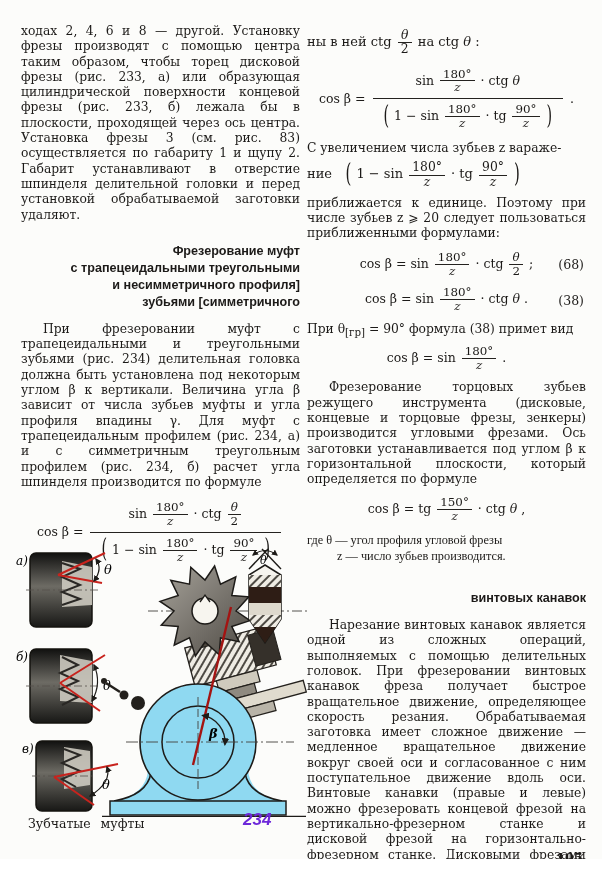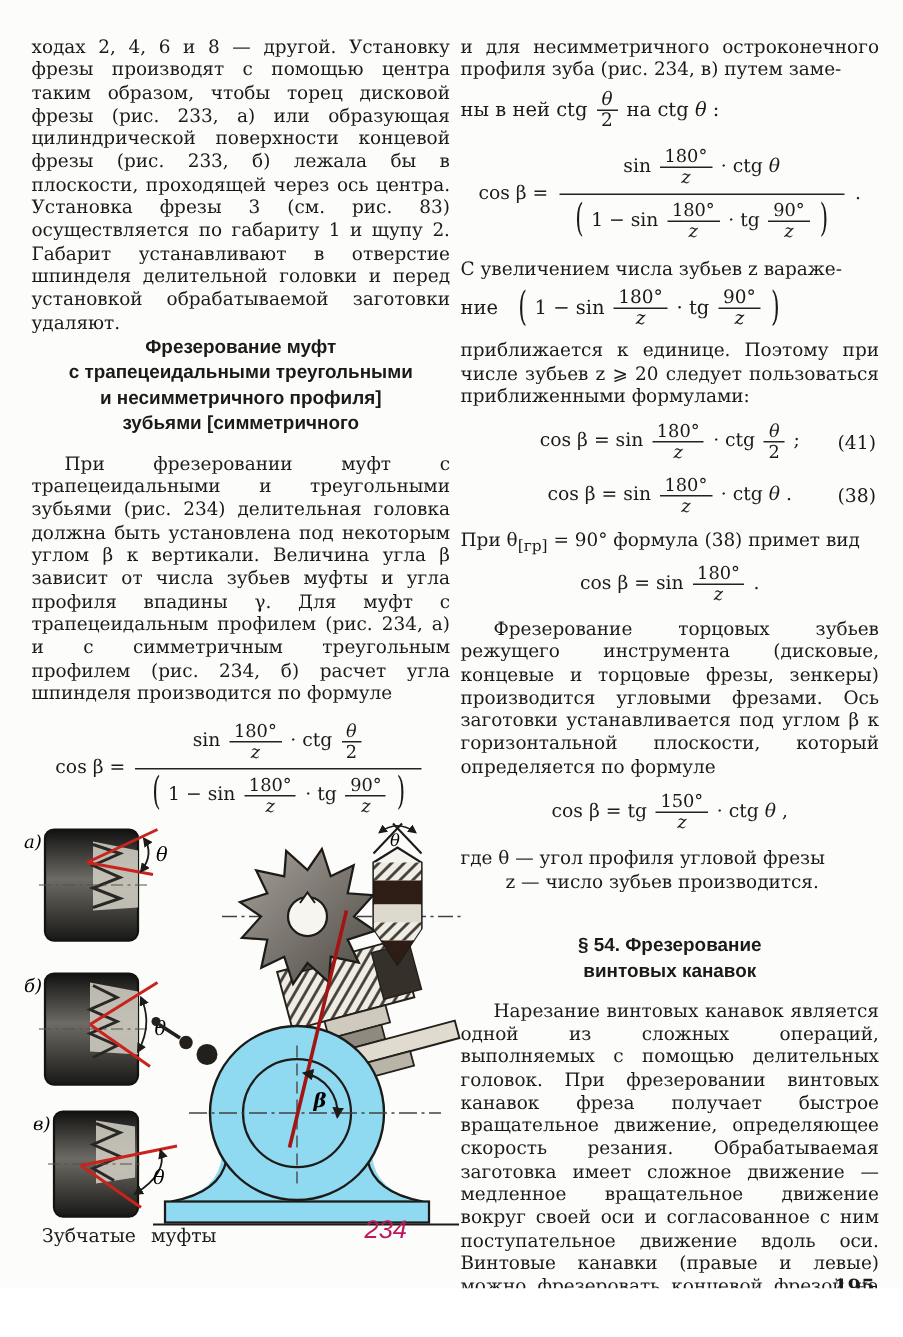--- a/index.html
+++ b/index.html
@@ -8,47 +8,47 @@
     background:#fcfcfa;overflow:hidden;
     font-family:"DejaVu Serif", serif;color:#1c1a18;padding-left:15px;
   }
   .col{position:absolute;top:24px;width:279px;font-size:12.3px;line-height:15.3px;text-align:justify;}
   .col-left{left:21px;}
   .col-right{left:307px;}
   p{margin:0;}
   .indent{text-indent:22px;}
   .subhead{
     font-family:"Liberation Sans", sans-serif;font-weight:bold;
-    font-size:12.6px;line-height:17px;text-align:center;
-    margin:0 0 11px 0;
+    font-size:12.6px;line-height:17px;text-align:right;
+    margin:20px 0 11px 0;
   }
   .subhead span{display:block;}
   
   .eq{margin:9px 0;text-align:center;font-size:12.5px;line-height:1.2;position:relative;}
   .eq .eqnum{position:absolute;right:2px;top:50%;transform:translateY(-50%);}
   .var{font-style:italic;}
   .frac{display:inline-block;vertical-align:middle;text-align:center;font-size:0.95em;line-height:1.08;margin:0 2px;}
   .frac .ft{display:block;padding:0 3px;}
   .frac .fb{display:block;border-top:1px solid #24221f;padding:0 3px;}
   .bigfrac{display:inline-block;vertical-align:middle;text-align:center;margin:0 3px;}
   .bigfrac .bf-num{display:block;padding:2px 10px 4px;}
   .bigfrac .bf-den{display:block;border-top:1.2px solid #24221f;padding:4px 10px 2px;}
   .bigparen{display:inline-block;transform:scaleY(1.8);transform-origin:center;font-size:1.15em;vertical-align:middle;padding:0 1px;font-weight:400;}
   .exprline{margin:5px 0 7px 0;text-align:left;font-size:13px;}
-  .whereblk{text-align:left;margin-top:4px;}
+  .whereblk{text-align:left;margin-top:4px;font-family:Liberation Serif, serif;}
   .whereblk div{line-height:16px;}
   .where-z{padding-left:30px;}
   
   .figure-svg{position:absolute;left:10px;top:545px;}
   .fig-caption{
     position:absolute;left:28px;top:816px;font-size:12.5px;word-spacing:6px;
   }
   .fig-number{
-    position:absolute;left:243px;top:810px;color:#be185d;
-    font-family:"Liberation Sans", sans-serif;font-weight:normal;font-style:italic;font-size:17px;
+    position:absolute;left:243px;top:810px;color:#6d28d9;
+    font-family:"Liberation Sans", sans-serif;font-weight:bold;font-style:italic;font-size:17px;
   }
   .page-number{position:absolute;left:556px;top:851px;font-size:13px;font-weight:bold;}
   svg text{font-family:"DejaVu Serif", serif;}
 </style>
 </head>
 <body>
 
 <div class="page">
 
   <div class="col col-left">
@@ -80,21 +80,20 @@
           <span>·</span>
           <span>tg</span>
           <span class="frac"><span class="ft">90°</span><span class="fb var">z</span></span>
           <span class="bigparen">)</span>
         </span>
       </span>
     </div>
   </div>
 
   <div class="col col-right">
-    <p>и для несимметричного остроконечного профиля зуба (рис. 234, в) путем заме-</p>
 
     <div class="exprline">
       <span>ны в ней</span>
       <span>ctg</span>
       <span class="frac"><span class="ft var">θ</span><span class="fb">2</span></span>
       <span>на</span>
       <span>ctg</span>
       <span class="var">θ</span>
       <span>:</span>
     </div>
@@ -137,21 +136,21 @@
     <p>приближается к единице. Поэтому при числе зубьев z ⩾ 20 следует пользоваться приближенными формулами:</p>
 
     <div class="eq">
       <span>cos β =</span>
       <span>sin</span>
       <span class="frac"><span class="ft">180°</span><span class="fb var">z</span></span>
       <span>·</span>
       <span>ctg</span>
       <span class="frac"><span class="ft var">θ</span><span class="fb">2</span></span>
       <span>;</span>
-      <span class="eqnum">(41)</span>
+      <span class="eqnum">(68)</span>
     </div>
 
     <div class="eq">
       <span>cos β =</span>
       <span>sin</span>
       <span class="frac"><span class="ft">180°</span><span class="fb var">z</span></span>
       <span>·</span>
       <span>ctg</span>
       <span class="var">θ</span>
       <span>.</span>
@@ -181,21 +180,20 @@
       <span class="var">θ</span>
       <span>,</span>
     </div>
 
     <div class="whereblk">
       <div>где  θ — угол профиля угловой фрезы</div>
       <div class="where-z">z — число зубьев производится.</div>
     </div>
 
     <div class="subhead" style="margin-top:26px">
-      <span>§ 54. Фрезерование</span>
       <span>винтовых канавок</span>
     </div>
 
     <p class="indent">Нарезание винтовых канавок является одной из сложных операций, выполняемых с помощью делительных головок. При фрезеровании винтовых канавок фреза получает быстрое вращательное движение, определяющее скорость резания. Обрабатываемая заготовка имеет сложное движение — медленное вращательное движение вокруг своей оси и согласованное с ним поступательное движение вдоль оси. Винтовые канавки (правые и левые) можно фрезеровать концевой фрезой на вертикально-фрезерном станке и дисковой фрезой на горизонтально-фрезерном станке. Дисковыми фрезами можно фре-</p>
   </div>
 
   <svg class="figure-svg" width="300" height="272" viewBox="0 0 300 272">
     <defs>
       <pattern id="hatch" width="6" height="6" patternUnits="userSpaceOnUse" patternTransform="rotate(45)">
         <rect width="6" height="6" fill="#efece4"></rect>

